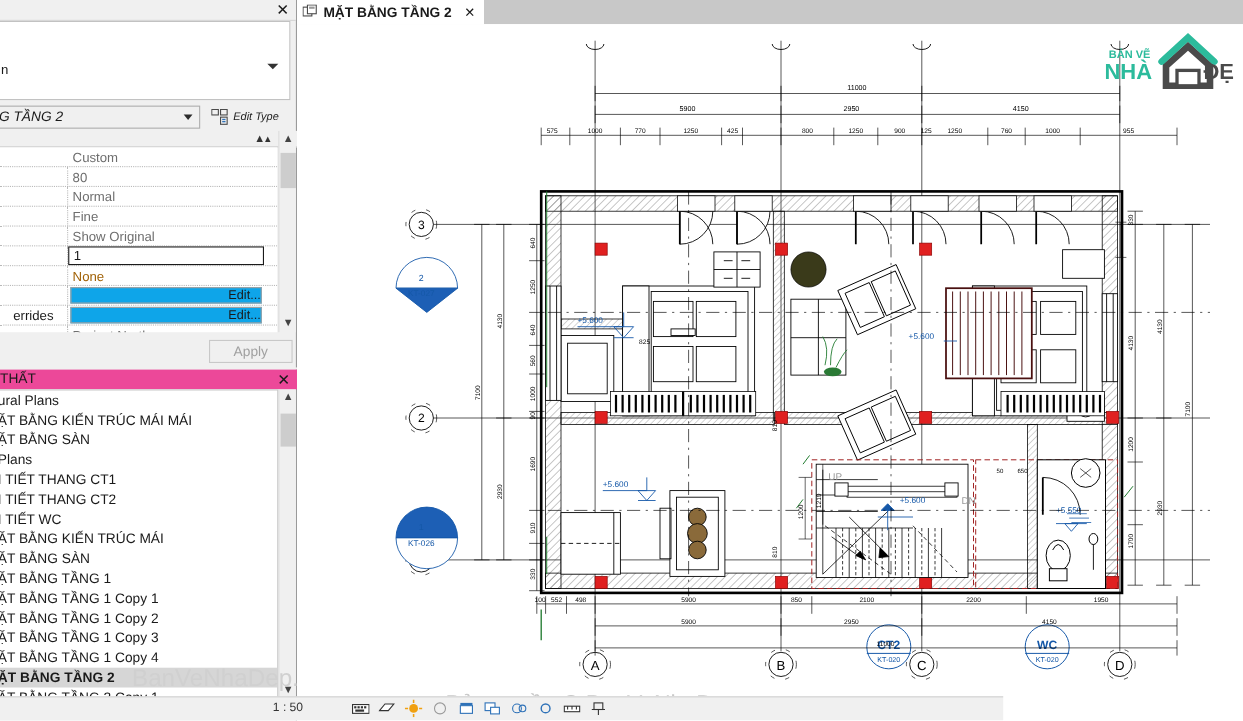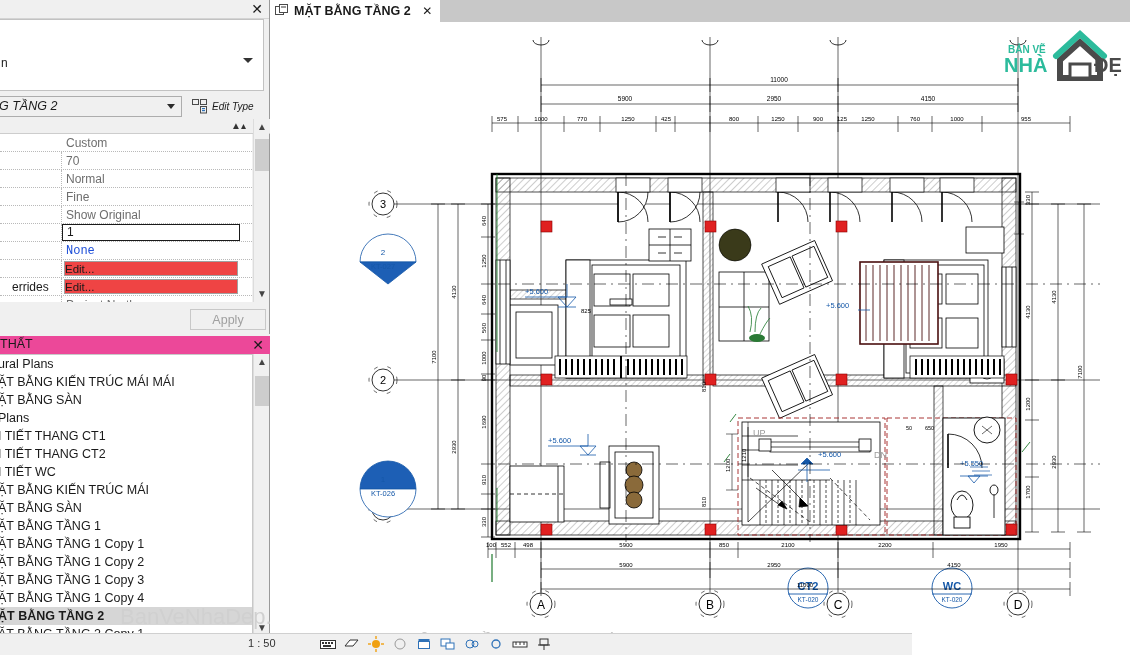--- a/index.html
+++ b/index.html
@@ -86,29 +86,29 @@
   }
   .pgname {
     width: 62px; flex: 0 0 62px; font-size: 12px; color: #1a1a1a;
     padding-left: 12px; overflow: hidden; white-space: nowrap;
     border-right: 1px dotted #b9b9b9; height: 18px; line-height: 18px; margin-top: 36px;
   }
   .pgval {
     flex: 1; font-size: 12px; color: #6e6e6e; padding-left: 4px;
     height: 18px; line-height: 18px; overflow: hidden; white-space: nowrap;
   }
-  .pgval.dark { color: #1d4ed8; font-family: Liberation Mono, monospace; }
+  .pgval.dark { color: #a16207; }
   .pgval.editing {
     border: 1px solid #1a1a1a; background: #fff; color: #1a1a1a;
     margin: 0 12px 0 0; height: 17px; line-height: 15px;
   }
   .pgval.btncell { padding: 0; }
   .pg-edit-btn {
     display:block; margin: 1px 14px 0 2px; height: 15px; line-height: 15px;
-    background: #ef4444; border: 1px solid #a0a0a0; text-align: left;
+    background: #0ea5e9; border: 1px solid #a0a0a0; text-align: right;
     font-size: 11.5px; color: #1a1a1a; cursor: pointer;
   }
   .props-vscroll {
     position: absolute; right: 0px; top: 119px; width: 16px; height: 183px;
     background: #f0f0f0; border-left:1px solid #dcdcdc;
   }
   .vs-thumb { position:absolute; left:1px; top:20px; width:14px; height:32px; background:#cdcdcd; cursor:pointer;}
   .vs-arrow { position:absolute; left:0; width:16px; height:16px; text-align:center; font-size:10px; color:#444; line-height:16px; cursor:pointer;}
 
   .apply-bar {
@@ -237,21 +237,21 @@
         <span class="collapse-icon">▲▴</span>
       </div>
 
       <div class="props-grid" id="props-grid">
           <div class="pgrow">
             <div class="pgname"></div>
             <div class="pgval">Custom</div>
           </div>
           <div class="pgrow">
             <div class="pgname"></div>
-            <div class="pgval">70</div>
+            <div class="pgval">80</div>
           </div>
           <div class="pgrow">
             <div class="pgname"></div>
             <div class="pgval">Normal</div>
           </div>
           <div class="pgrow">
             <div class="pgname"></div>
             <div class="pgval">Fine</div>
           </div>
           <div class="pgrow">

